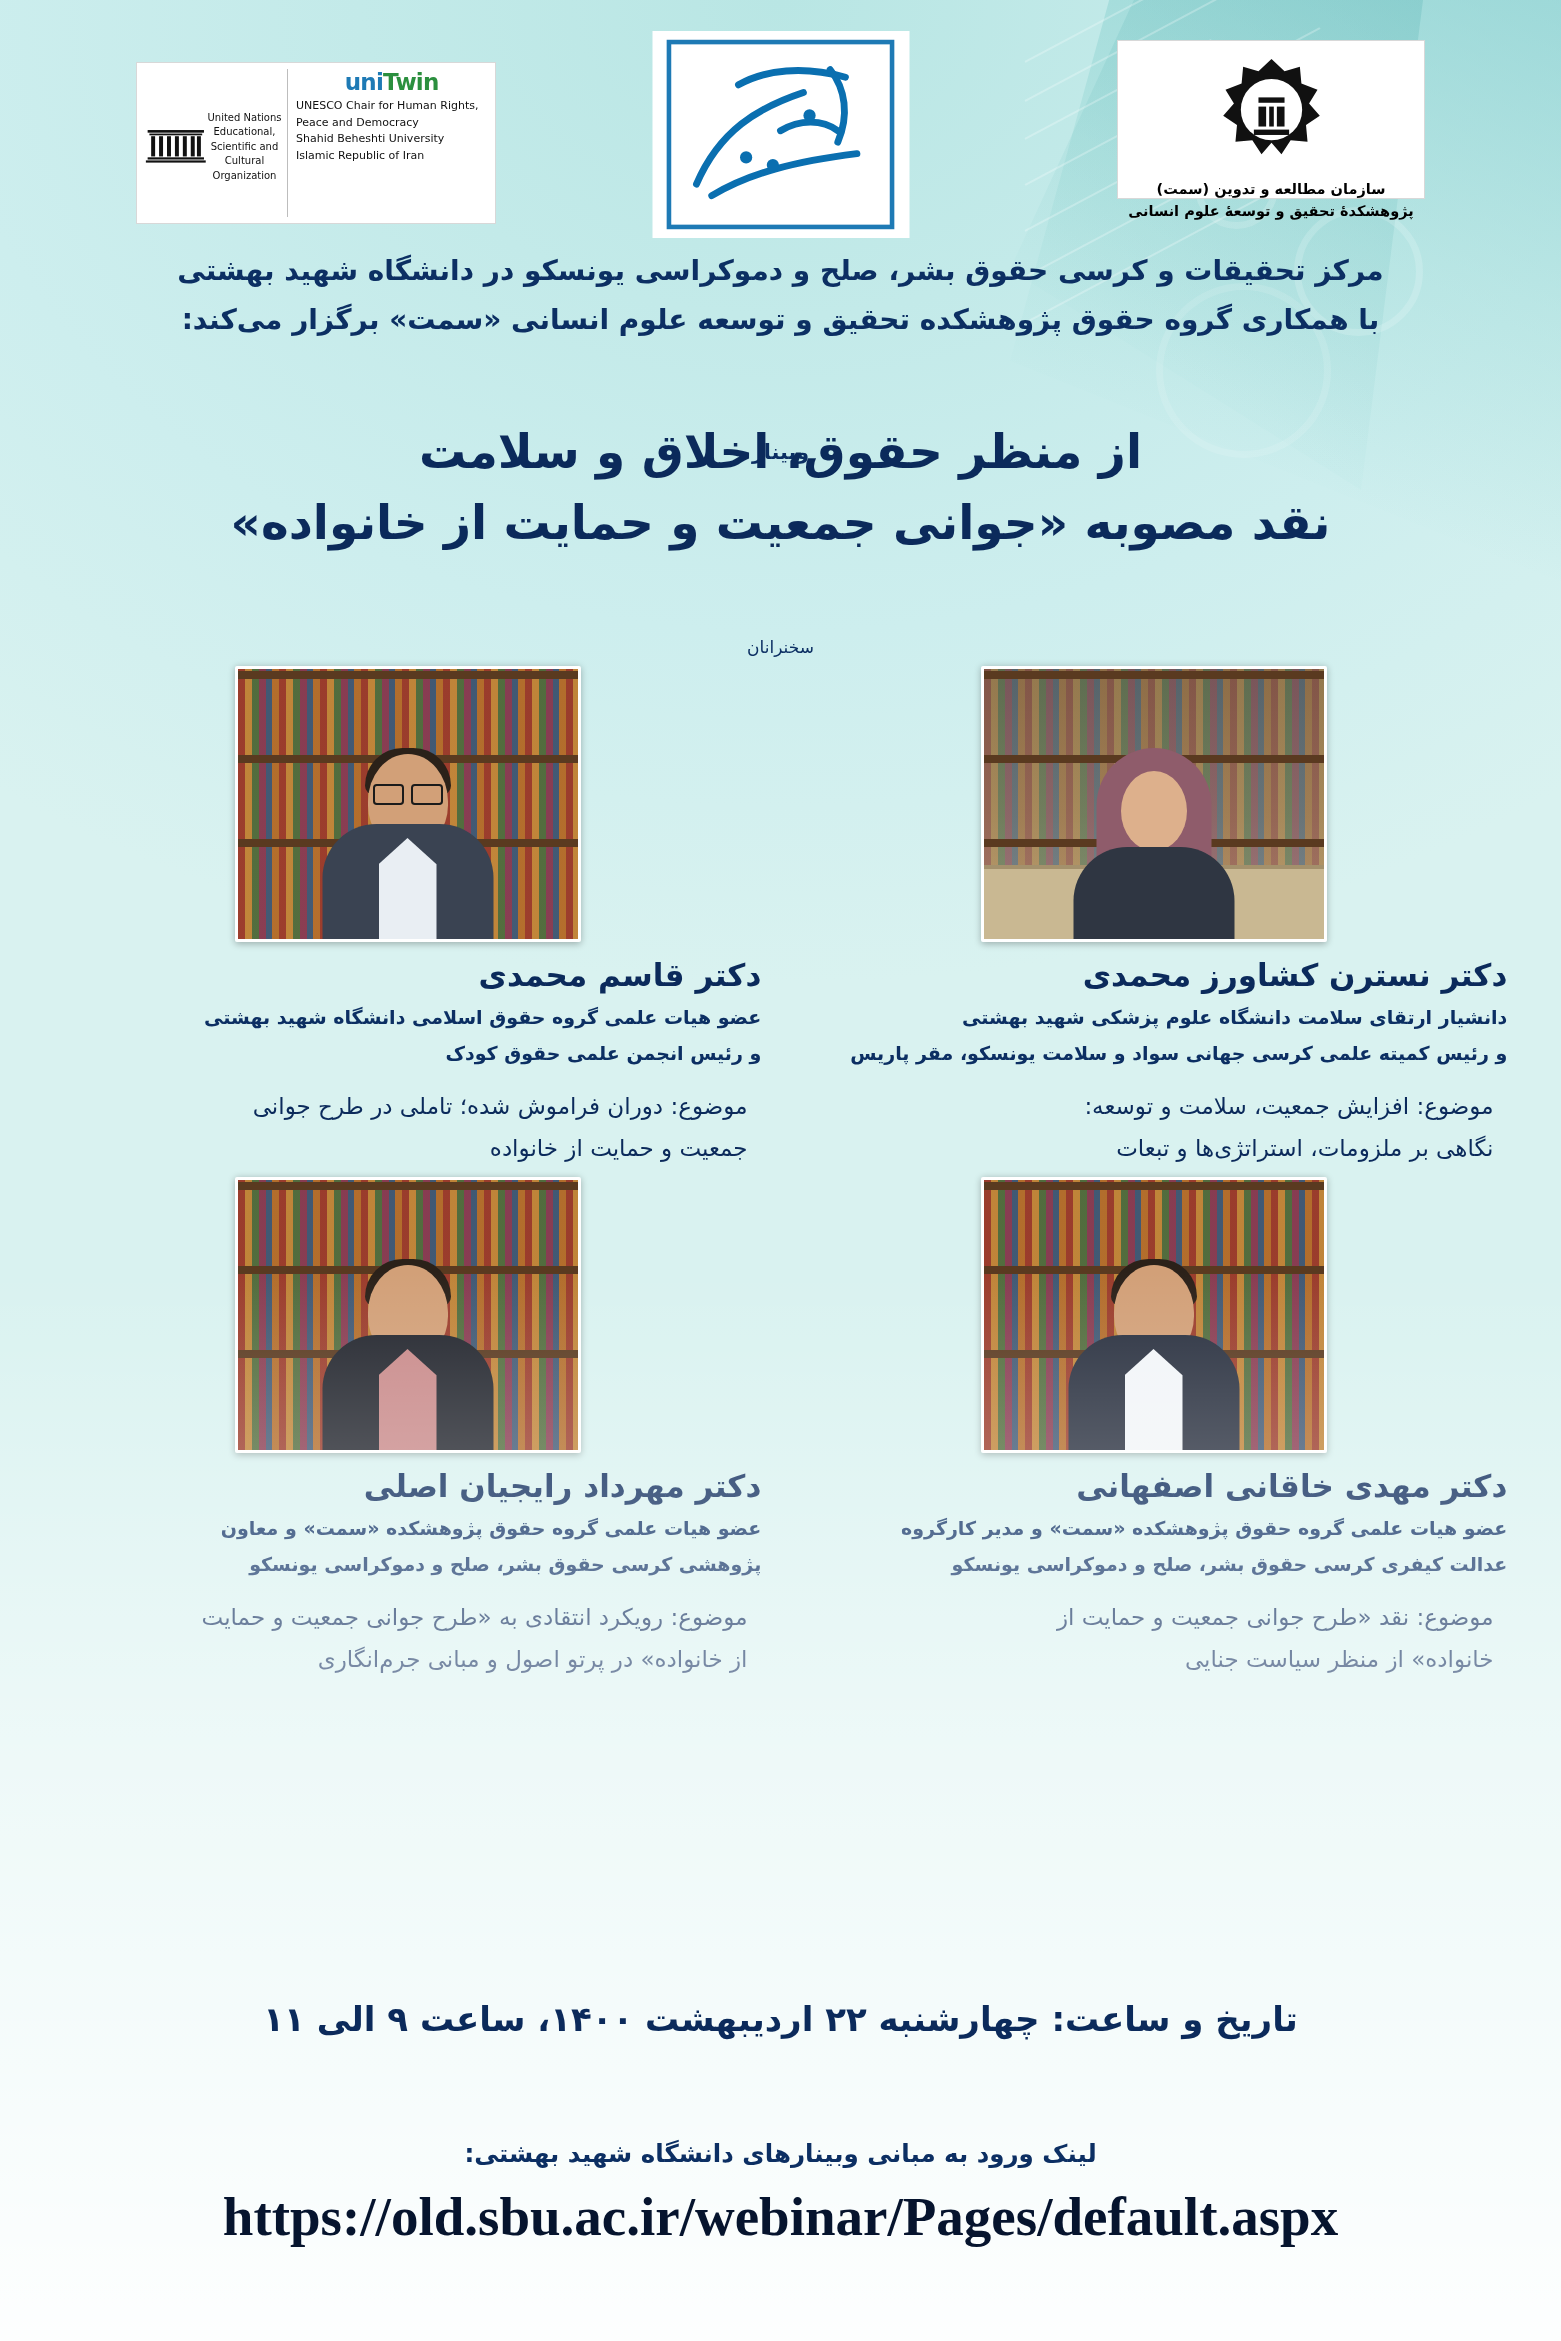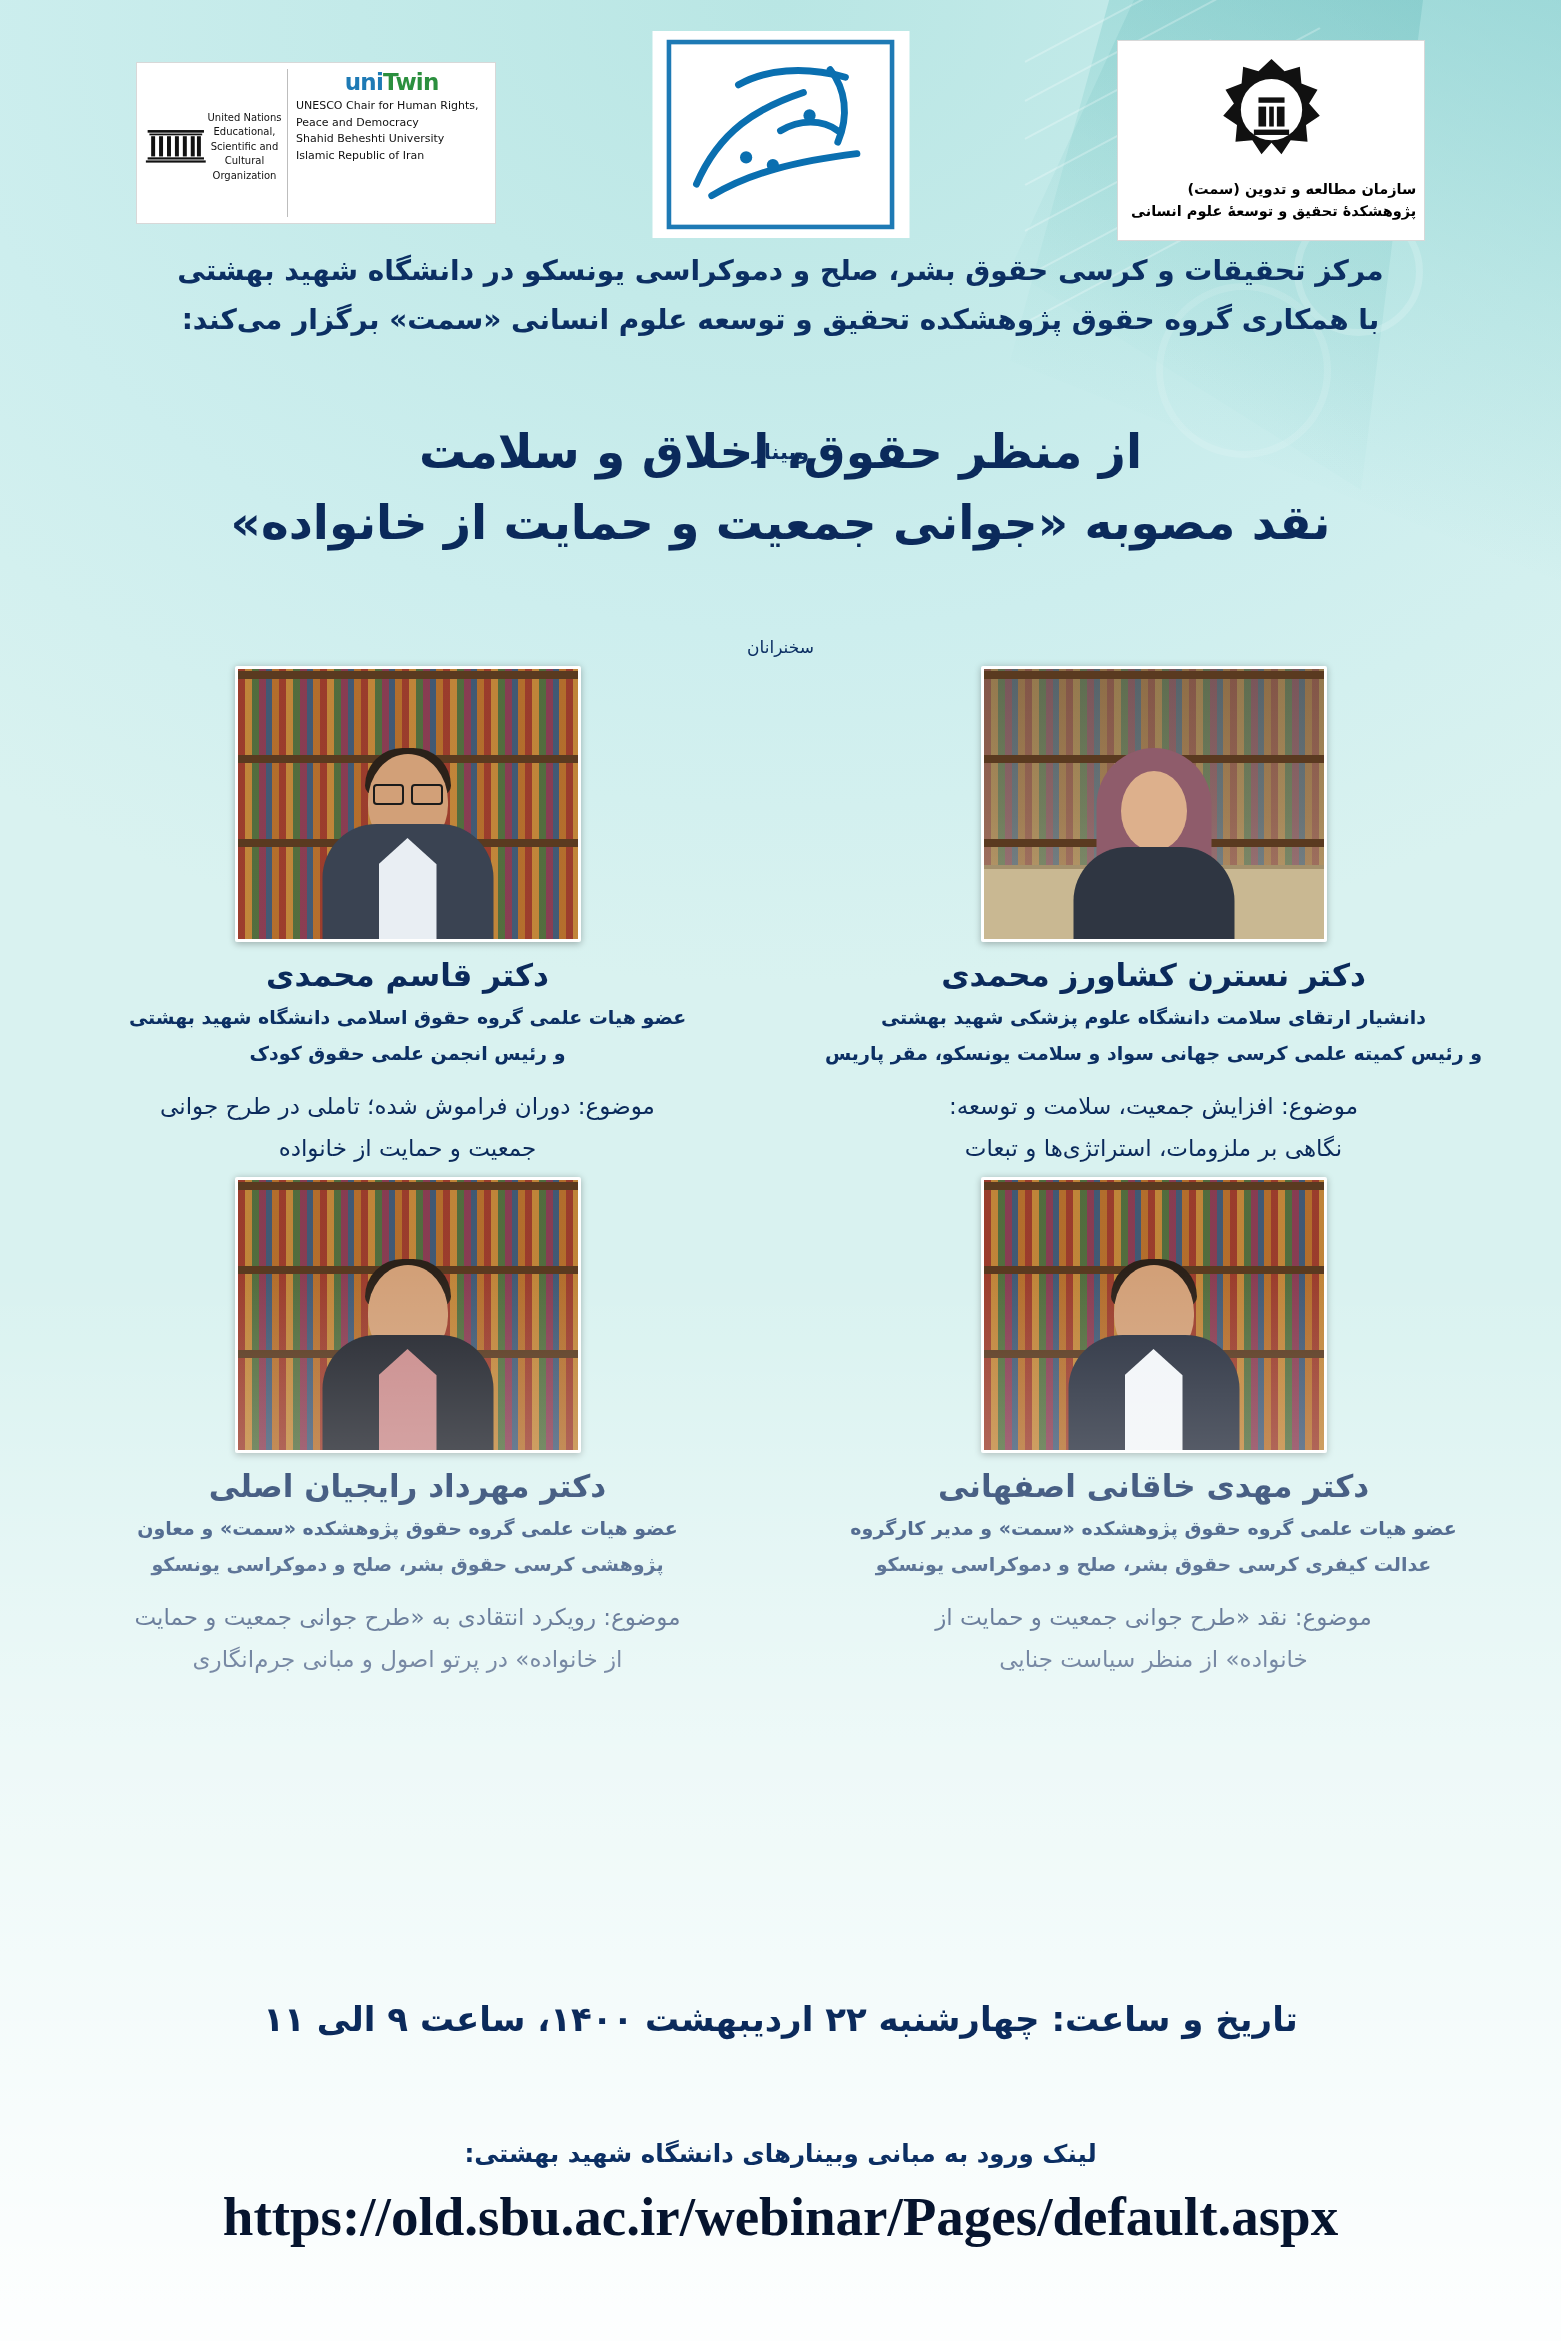--- a/index.html
+++ b/index.html
@@ -92,22 +92,23 @@
   .logo-box {
     position: absolute;
     background: #fff;
     border: 0.8px solid #d8d8d8;
     box-sizing: border-box;
   }
   .logo-samt {
     right: 136px;
     top: 9.2px;
     width: 308px;
-    height: 201px;
+    height: 159px;
     padding: 10.7px 7.7px 6.1px;
+    text-align: center;
   }
   .samt-mark {
     width: 115px;
     height: 115px;
     margin: 4.6px auto 6.1px;
     position: relative;
   }
   .samt-mark svg { display: block; }
   .samt-text {
     font-size: 14.5px;
@@ -238,21 +239,20 @@
     top: 666px;
     left: 46px;
     right: 46px;
     display: grid;
     grid-template-columns: 1fr 1fr;
     grid-auto-rows: auto;
     column-gap: 23px;
     row-gap: 7.7px;
   }
   .card {
-    text-align: center;
     direction: rtl;
     padding: 0 7.7px;
   }
   .photo {
     width: 346px;
     height: 276px;
     margin: 0 auto;
     border: 3.8px solid #ffffff;
     box-shadow: 0 1.5px 7.7px rgba(0,0,0,.28);
     box-sizing: border-box;

